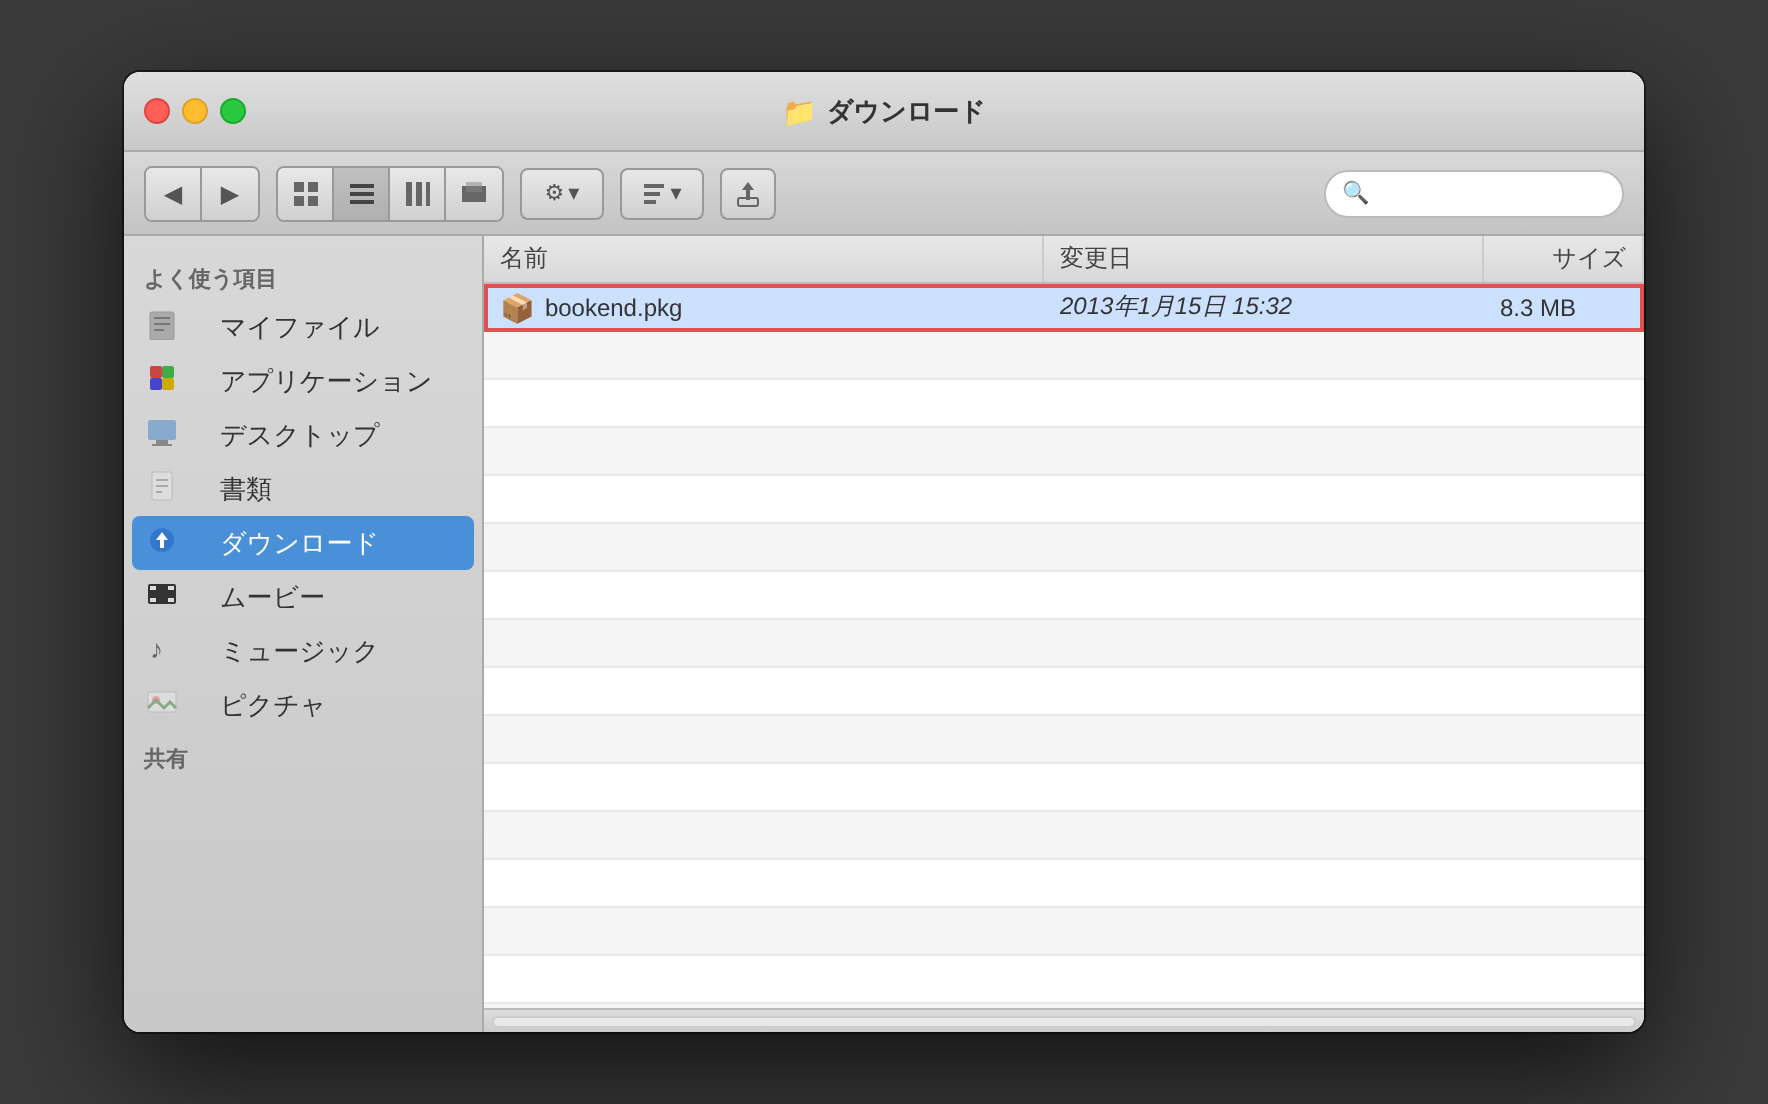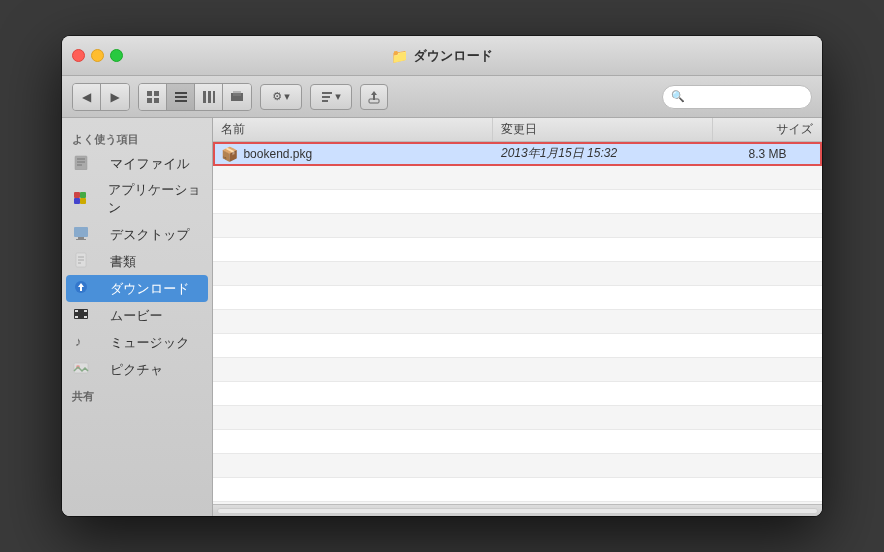--- a/index.html
+++ b/index.html
@@ -159,21 +159,21 @@
       font-size: 12px;
       background: transparent;
       width: 100%;
     }
     .main-content {
       display: flex;
       flex: 1;
       overflow: hidden;
     }
     .sidebar {
-      width: 151px;
+      width: 180px;
       background: linear-gradient(to bottom, #d8d8d8, #c8c8c8);
       border-right: 1px solid #aaa;
       padding: 8px 0;
       overflow-y: auto;
     }
     .sidebar-section-label {
       font-size: 11px;
       font-weight: bold;
       color: #666;
       padding: 6px 10px 3px 10px;
@@ -250,21 +250,21 @@
       font-size: 12px;
       color: #333;
       padding: 0 8px;
       display: flex;
       align-items: center;
       gap: 5px;
       height: 100%;
     }
     .cell-name { width: 280px; }
     .cell-date { width: 220px; font-style: italic; }
-    .cell-size { flex: 1; justify-content: center; }
+    .cell-size { flex: 1; justify-content: flex-start; }
     .empty-row {
       height: 24px;
       border-bottom: 1px solid #e8e8e8;
       background: white;
     }
     .empty-row:nth-child(even) {
       background: #f5f5f5;
     }
     .scrollbar-area {
       height: 12px;

